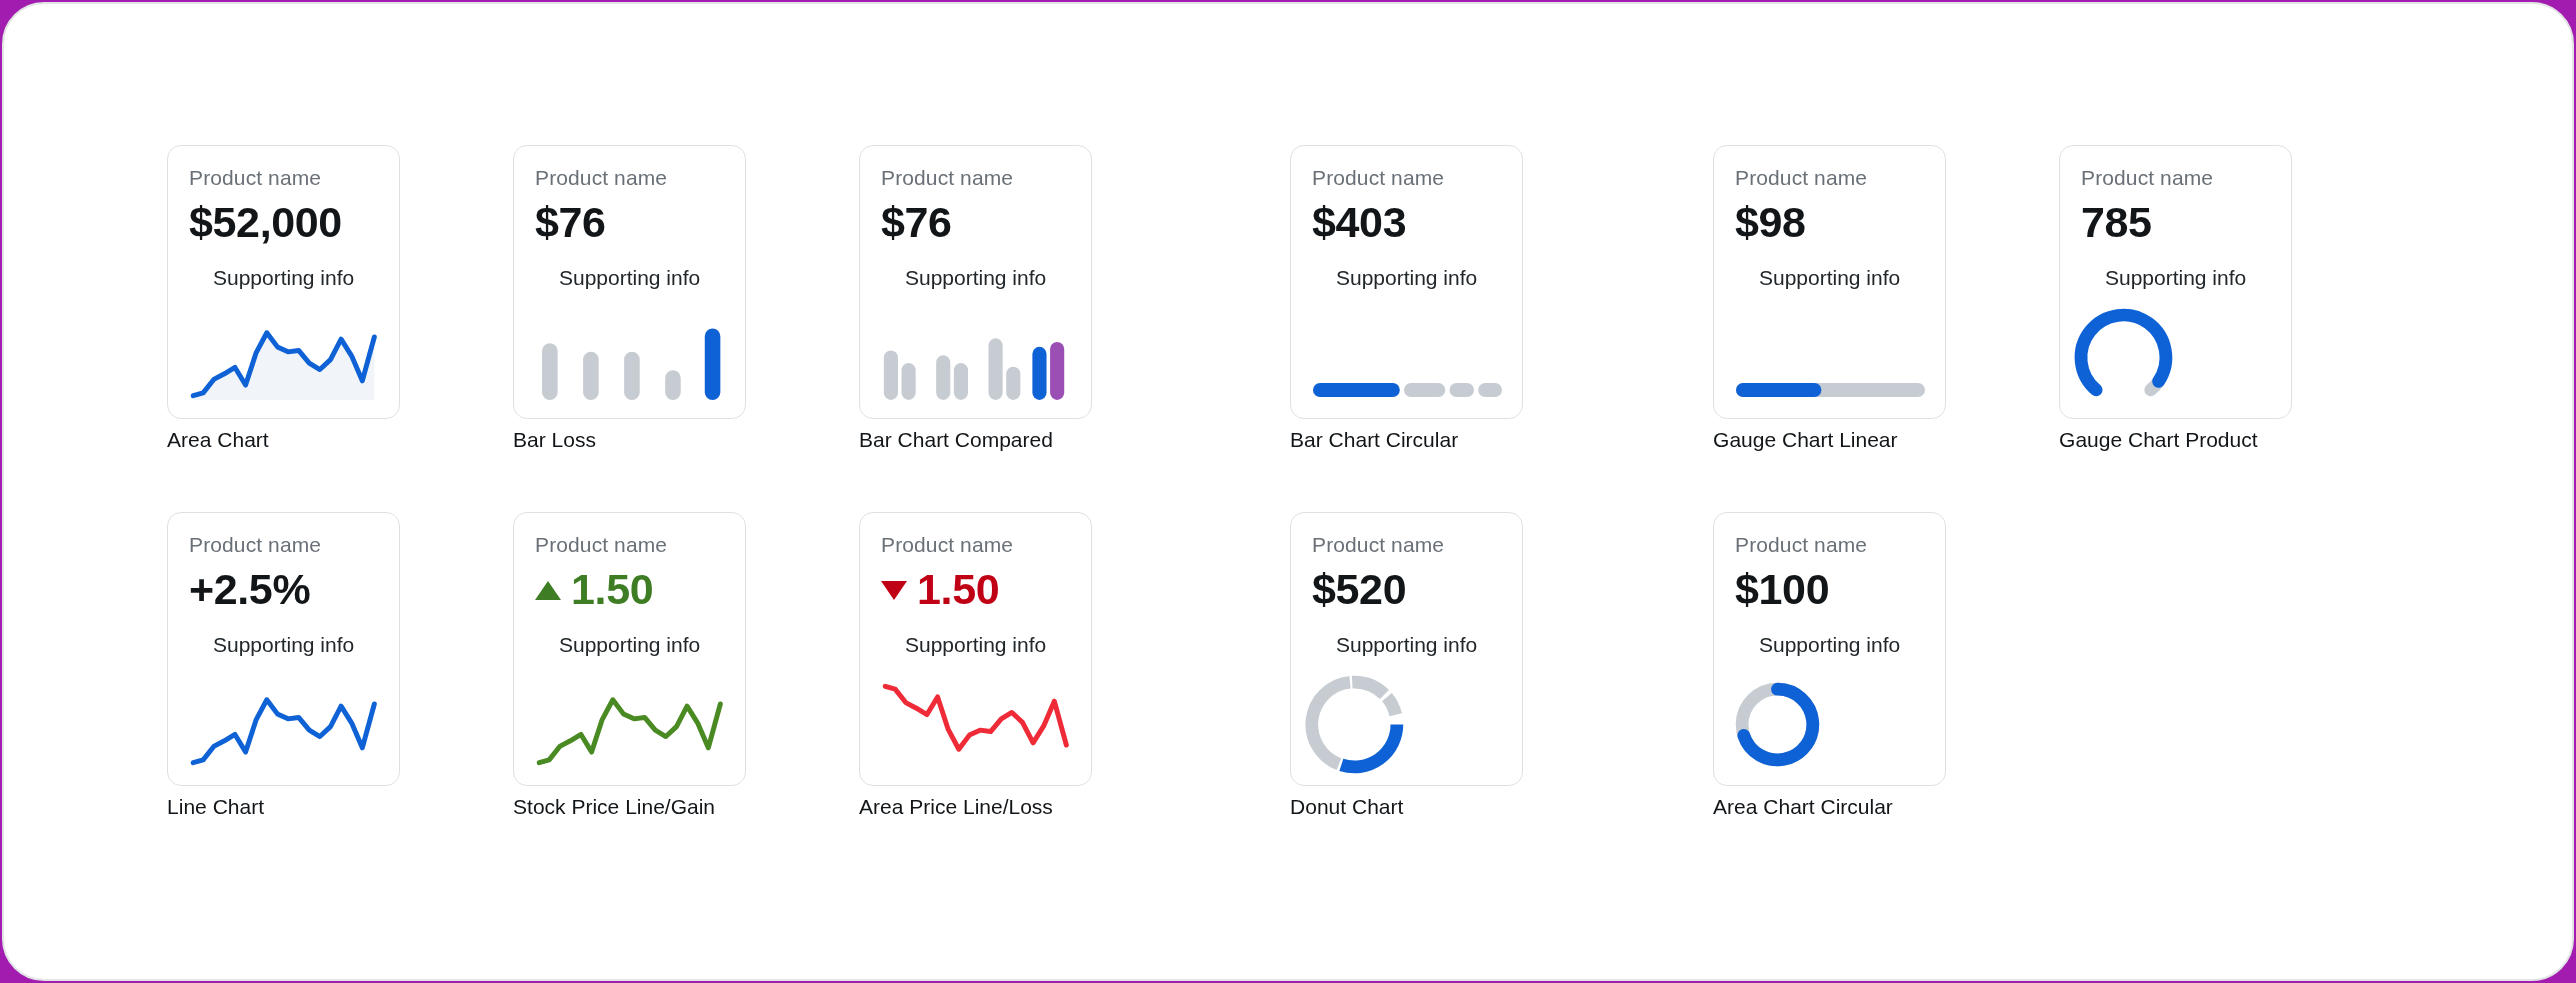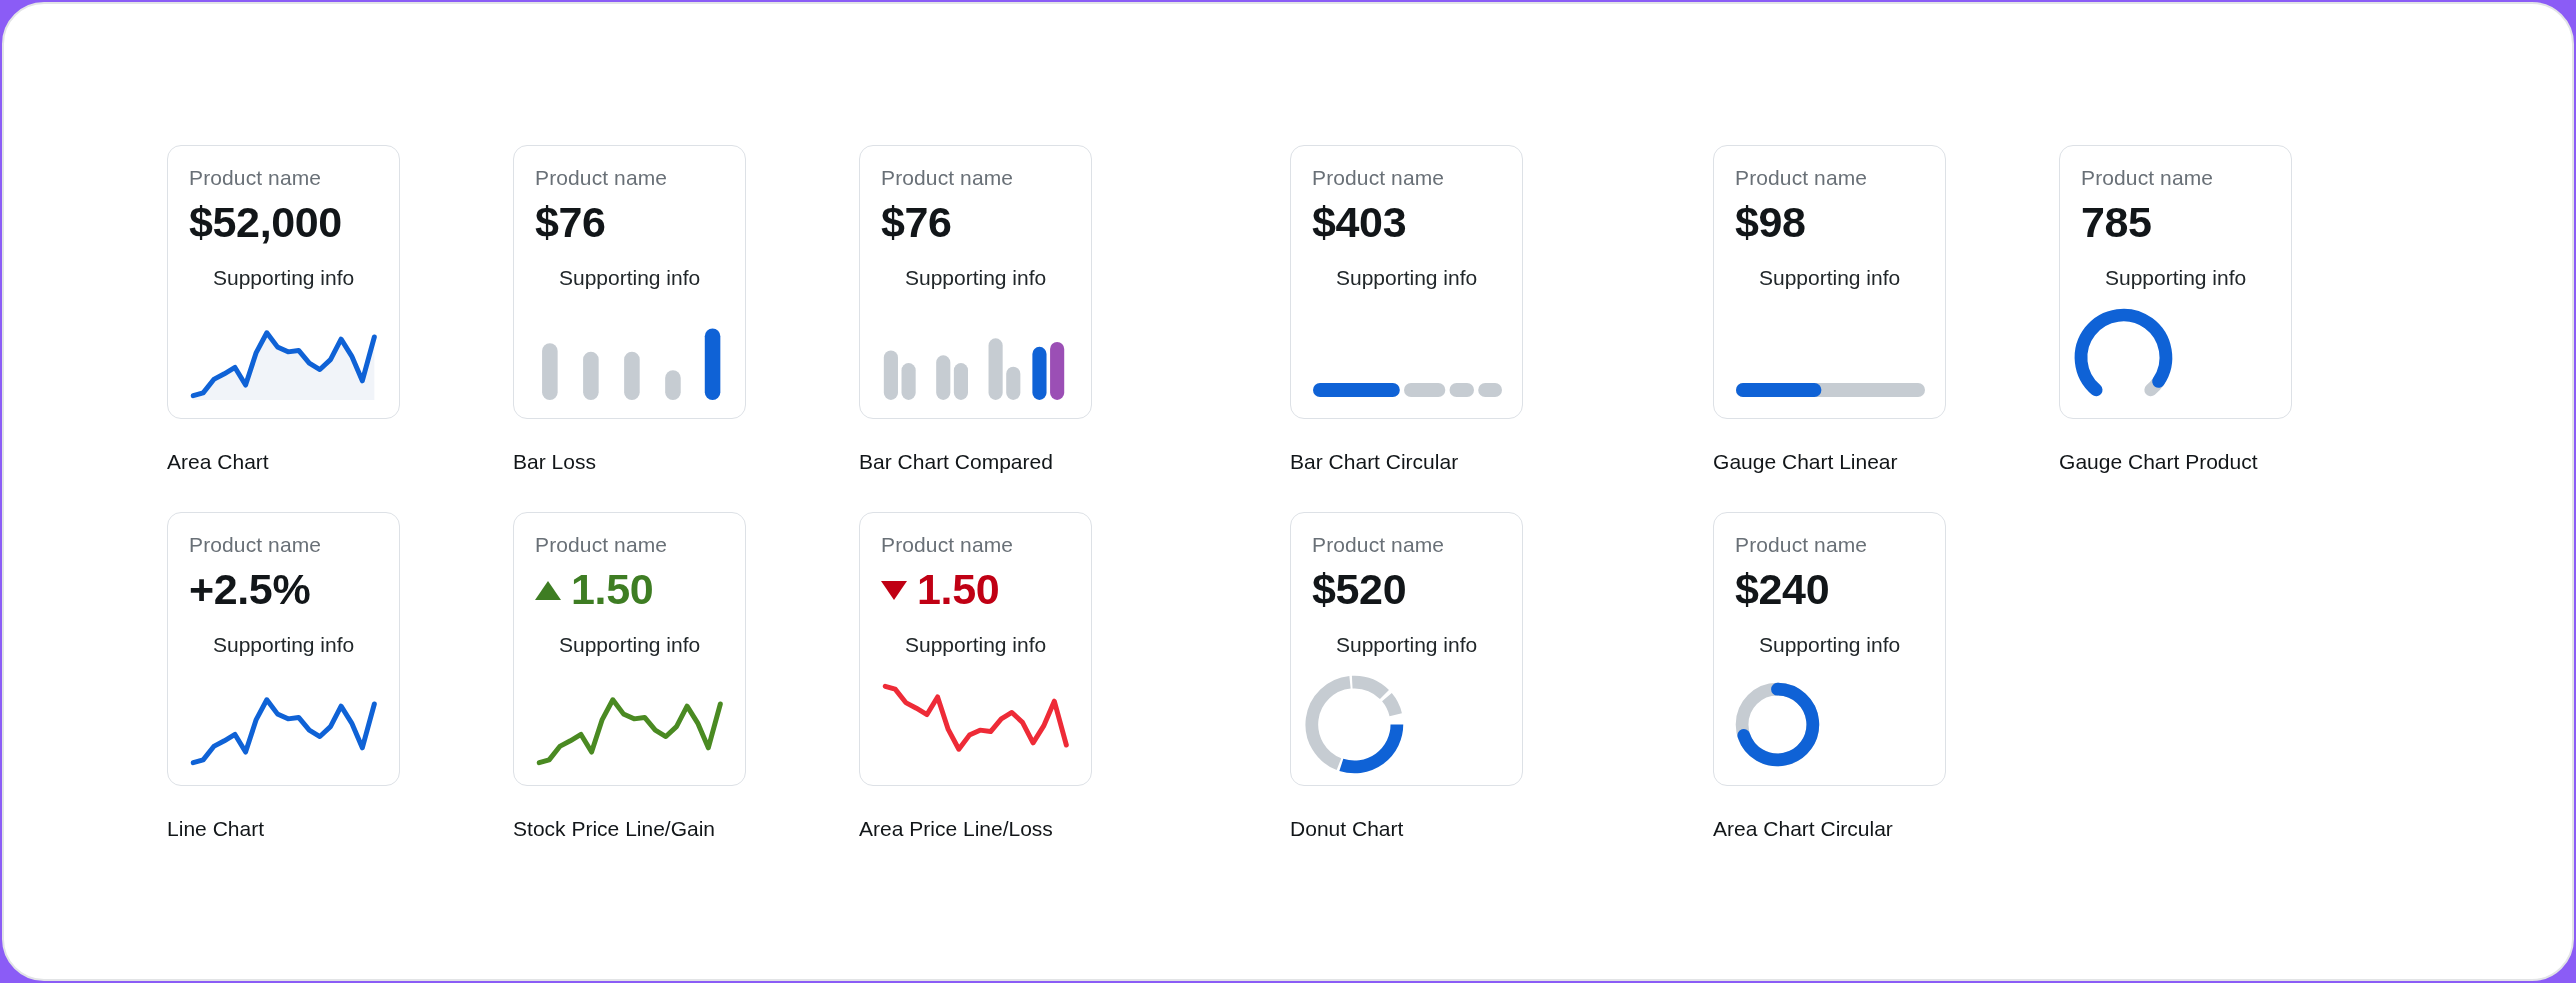--- a/index.html
+++ b/index.html
@@ -6,21 +6,21 @@
   html, body {
     margin: 0;
     padding: 0;
     background: #ffffff;
     font-family: "Liberation Sans", sans-serif;
   }
   #stage {
     position: relative;
     width: 2576px;
     height: 983px;
-    background: #8b5cf6;
+    background: #a21caf;
     overflow: hidden;
   }
   .outer-frame {
     position: absolute;
     left: 2.1px;
     top: 2.1px;
     width: 2572px;
     height: 979px;
     box-sizing: border-box;
     border: 2.1px solid #e2e4e6;
@@ -101,21 +101,21 @@
   }
   .viz {
     margin-top: auto;
     width: 191px;
     height: 85px;
     position: relative;
   }
   .viz.bar-viz { height: 78px; }
   .viz svg { display: block; overflow: visible; }
   .caption {
-    margin-top: 31px;
+    margin-top: 9px;
     font-size: 21px;
     color: #121619;
     font-weight: 400;
     white-space: nowrap;
   }
   .viz-bottom {
     margin-top: auto;
     width: 191px;
     position: relative;
   }
@@ -302,21 +302,21 @@
                 </g>
               </svg>
             </div>
           </div>
           <div class="caption">Donut Chart</div>
         </div>
 
         <div class="cell" style="left:1546px;">
           <div class="card">
             <div class="product-name">Product name</div>
-            <div class="metric">$240</div>
+            <div class="metric">$100</div>
             <div class="supporting">Supporting info</div>
             <div class="viz">
               <svg width="191" height="85" viewBox="0 0 270 120">
                 <g transform="translate(60,60)">
                   <circle cx="0" cy="0" r="50" fill="none" stroke="#c6ccd2" stroke-width="18"></circle>
                   <path d="M 0 -50 A 50 50 0 1 1 -47.55 15.45" fill="none" stroke="#0f62d6" stroke-width="18" stroke-linecap="round"></path>
                 </g>
               </svg>
             </div>
           </div>

